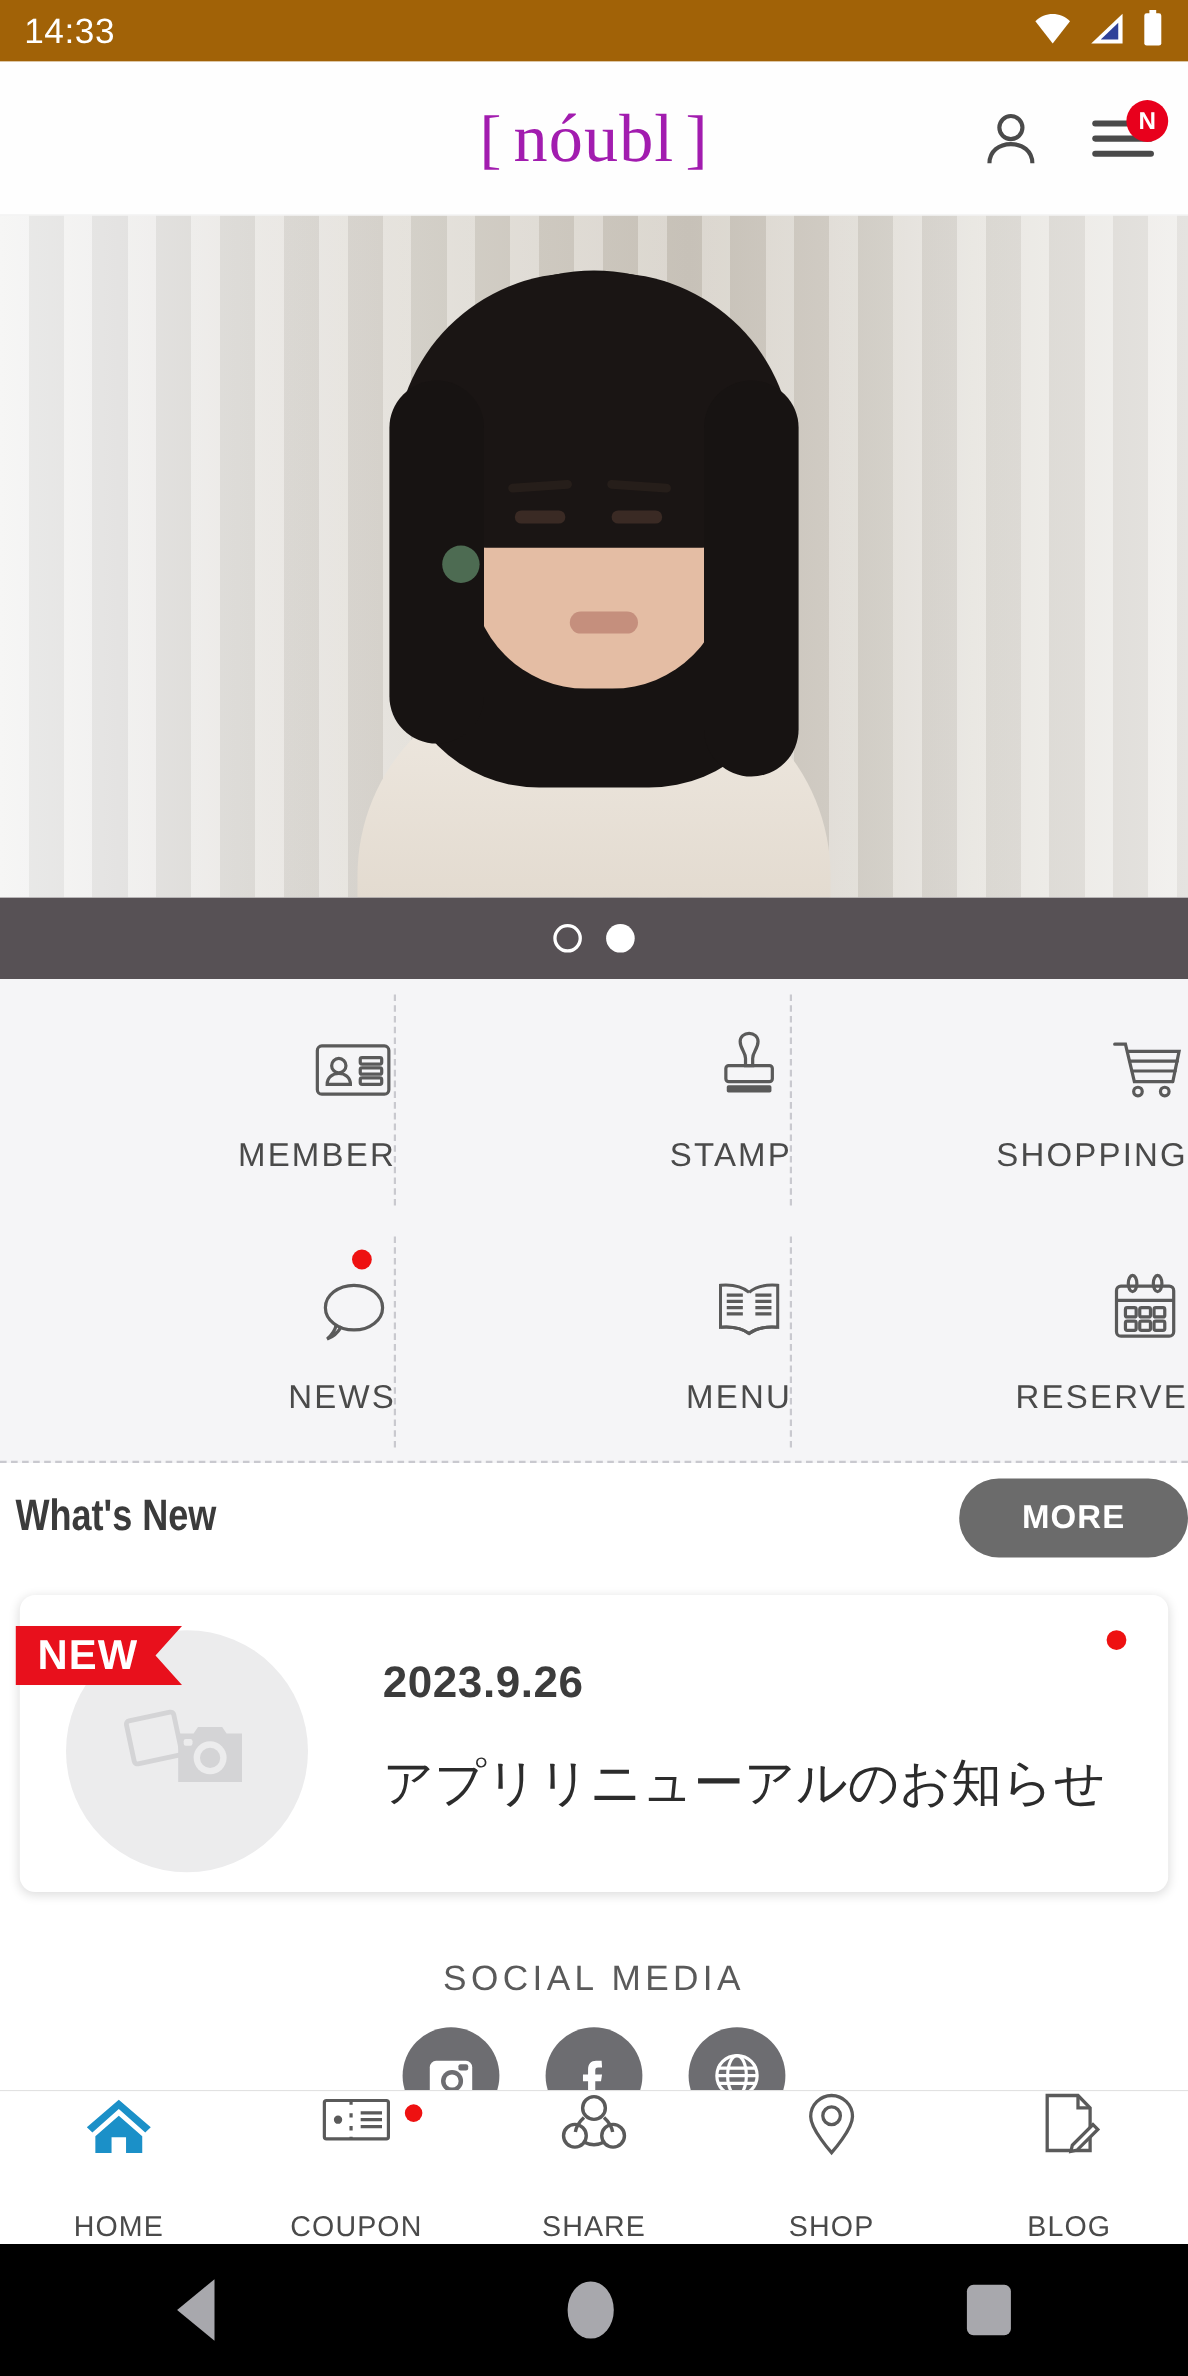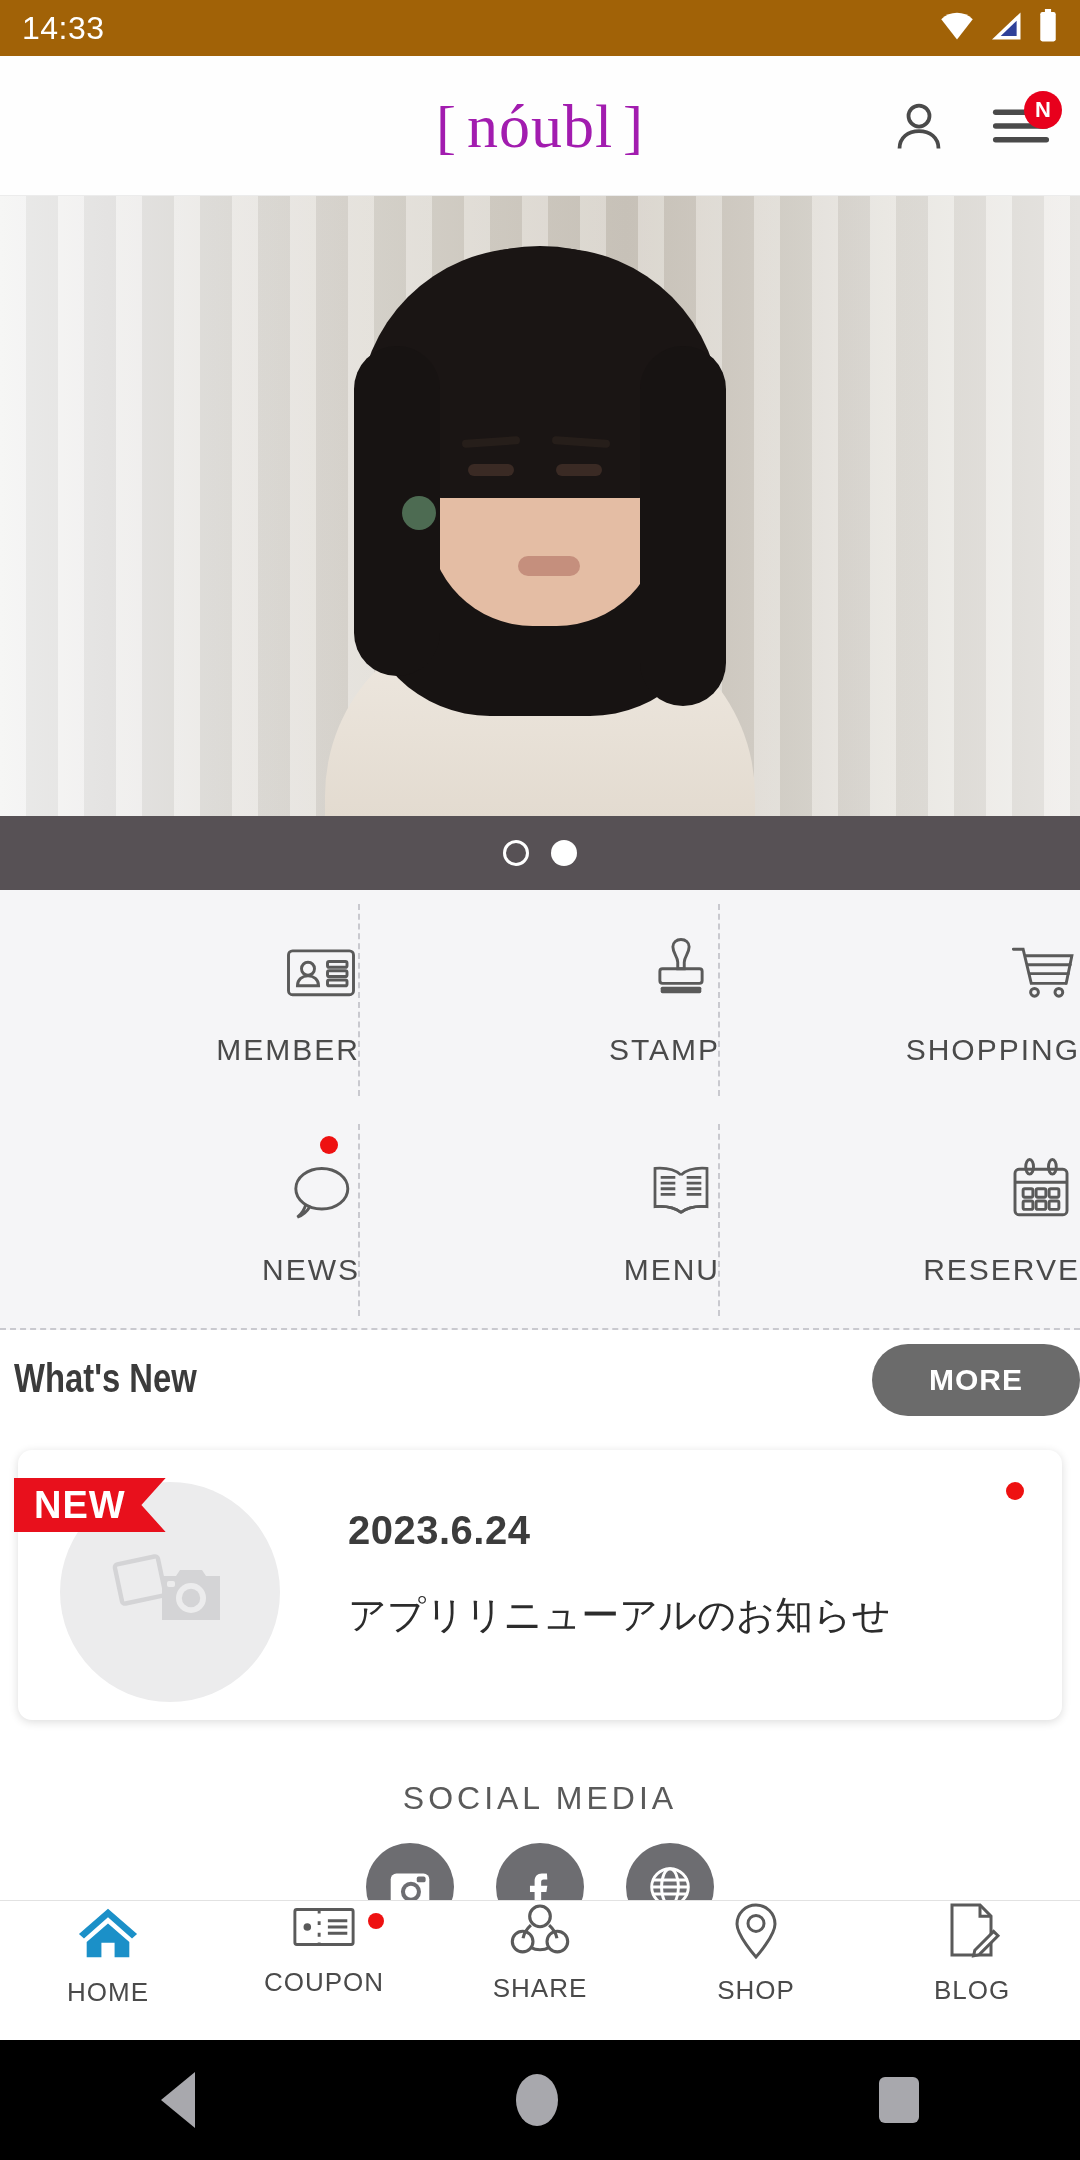--- a/index.html
+++ b/index.html
@@ -142,35 +142,35 @@
     border-radius:50%; background:#ececed; display:flex; align-items:center; justify-content:center;
   }
   .new-ribbon {
     position:absolute; left:-4px; top:28px; height:54px; padding:0 22px 0 20px;
     background:#e8101c; color:#fff; font-size:38px; font-weight:bold;
     display:flex; align-items:center; letter-spacing:1px; z-index:3;
     clip-path: polygon(0 0, 100% 0, 84% 50%, 100% 100%, 0 100%);
     padding-right:40px;
   }
   .news-date { position:absolute; left:330px; top:58px; font-size:40px; color:#3c3c3c; font-weight:bold; letter-spacing:.5px; }
-  .news-title { position:absolute; left:330px; top:140px; font-size:38px; color:#2c2c2c; font-weight:300; }
+  .news-title { position:absolute; left:330px; top:140px; font-size:46px; color:#2c2c2c; font-weight:300; }
   .news-dot { position:absolute; right:38px; top:32px; width:18px; height:18px; border-radius:50%; background:#ee1111; }
 
   
   .social { position:absolute; top:1770px; left:0; width:1080px; height:160px; background:#fff; }
   .social-title { text-align:center; font-size:32px; color:#5a5a5a; letter-spacing:4px; font-weight:300; padding-top:10px; }
   .social-row { display:flex; justify-content:center; gap:42px; margin-top:26px; }
   .sicon { width:88px; height:88px; border-radius:50%; background:#6d6d71; display:flex; align-items:center; justify-content:center; }
 
   
   .tabbar {
     position:absolute; top:1900px; left:0; width:1080px; height:140px;
     background:#fff; border-top:1px solid #e2e2e2; display:flex;
   }
-  .tab { position:relative; flex:1; display:flex; flex-direction:column; align-items:center; justify-content:flex-start; gap:10px; }
+  .tab { position:relative; flex:1; display:flex; flex-direction:column; align-items:center; justify-content:space-between; gap:10px; }
   .tab .tlabel { font-size:26px; color:#4a4a4a; letter-spacing:1px; font-weight:300; }
   .tab.active .tlabel { color:#4a4a4a; }
   .tab-dot { position:absolute; top:12px; right:48px; width:16px; height:16px; border-radius:50%; background:#ee1111; }
 
   
   .navbar { position:absolute; top:2040px; left:0; width:1080px; height:120px; background:#000;
             display:flex; align-items:center; justify-content:space-around; }
   .nav-back { width:0;height:0;border-top:28px solid transparent;border-bottom:28px solid transparent;border-right:34px solid #a8a8ad; }
   .nav-home { width:42px;height:52px;border-radius:50%;background:#a8a8ad; }
   .nav-rec { width:40px;height:46px;border-radius:6px;background:#a8a8ad; }
@@ -355,21 +355,21 @@
       <span>
         <svg width="120" height="92" viewBox="0 0 60 46" fill="#d4d4d6">
           <rect x="4" y="8" width="22" height="20" rx="1.5" transform="rotate(-12 15 18)" fill="none" stroke="#d4d4d6" stroke-width="2.2"></rect>
           <path d="M26 16 L33 16 L35 13 L46 13 L48 16 L55 16 L55 38 L26 38 Z"></path>
           <circle cx="40.5" cy="27" r="7.5" fill="#ececed"></circle>
           <circle cx="40.5" cy="27" r="4.6" fill="#d4d4d6"></circle>
           <rect x="28.5" y="18.5" width="4" height="3" rx="1" fill="#ececed"></rect>
         </svg>
       </span>
     </div>
-    <div class="news-date">2023.6.24</div>
+    <div class="news-date">2023.9.26</div>
     <div class="news-title">アプリリニューアルのお知らせ</div>
     <span class="news-dot"></span>
   </div>
 
   <div class="social">
     <div class="social-title">SOCIAL MEDIA</div>
     <div class="social-row">
       <span class="sicon">
         <svg width="54" height="54" viewBox="0 0 28 28" fill="#fff">
           <rect x="4" y="7" width="20" height="17" rx="3"></rect>

